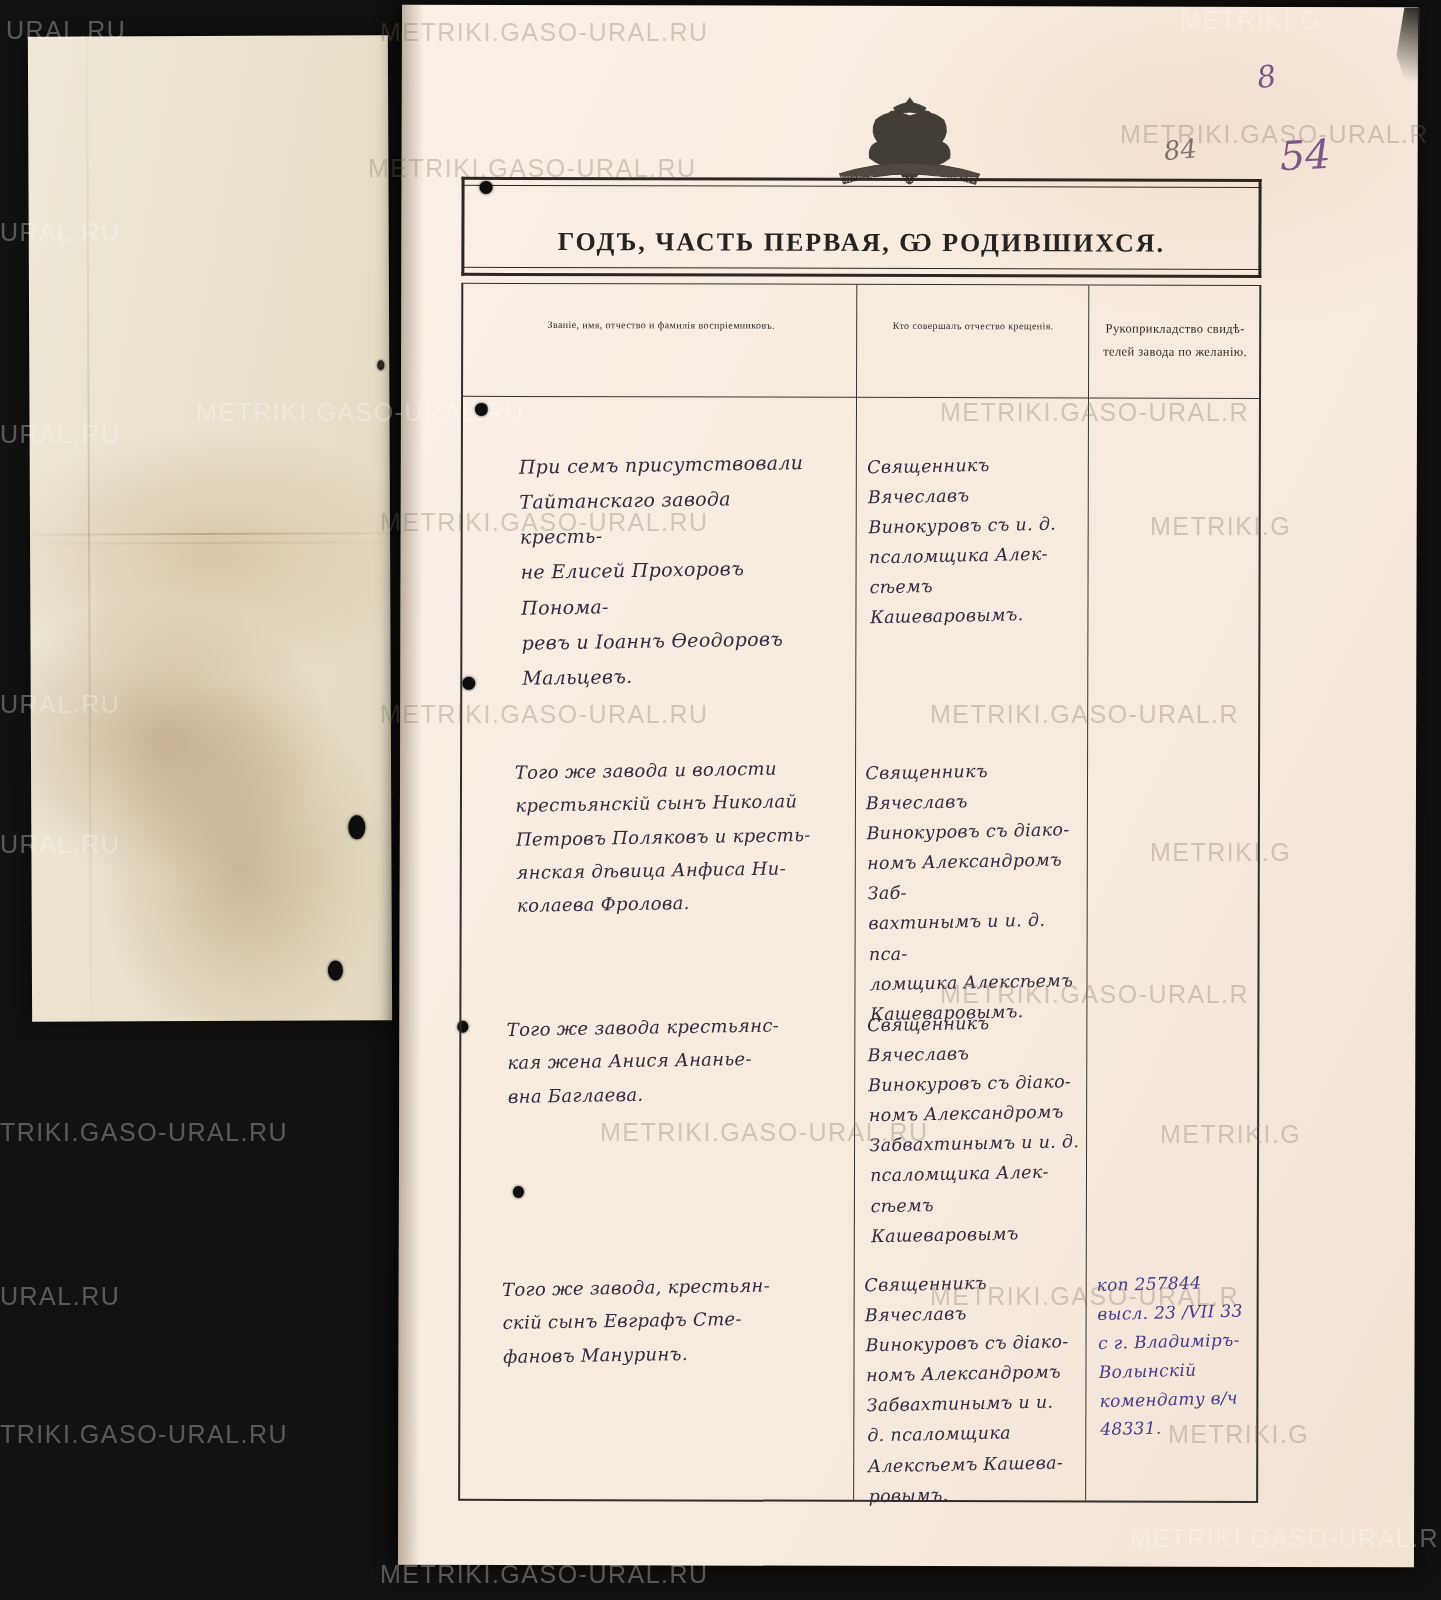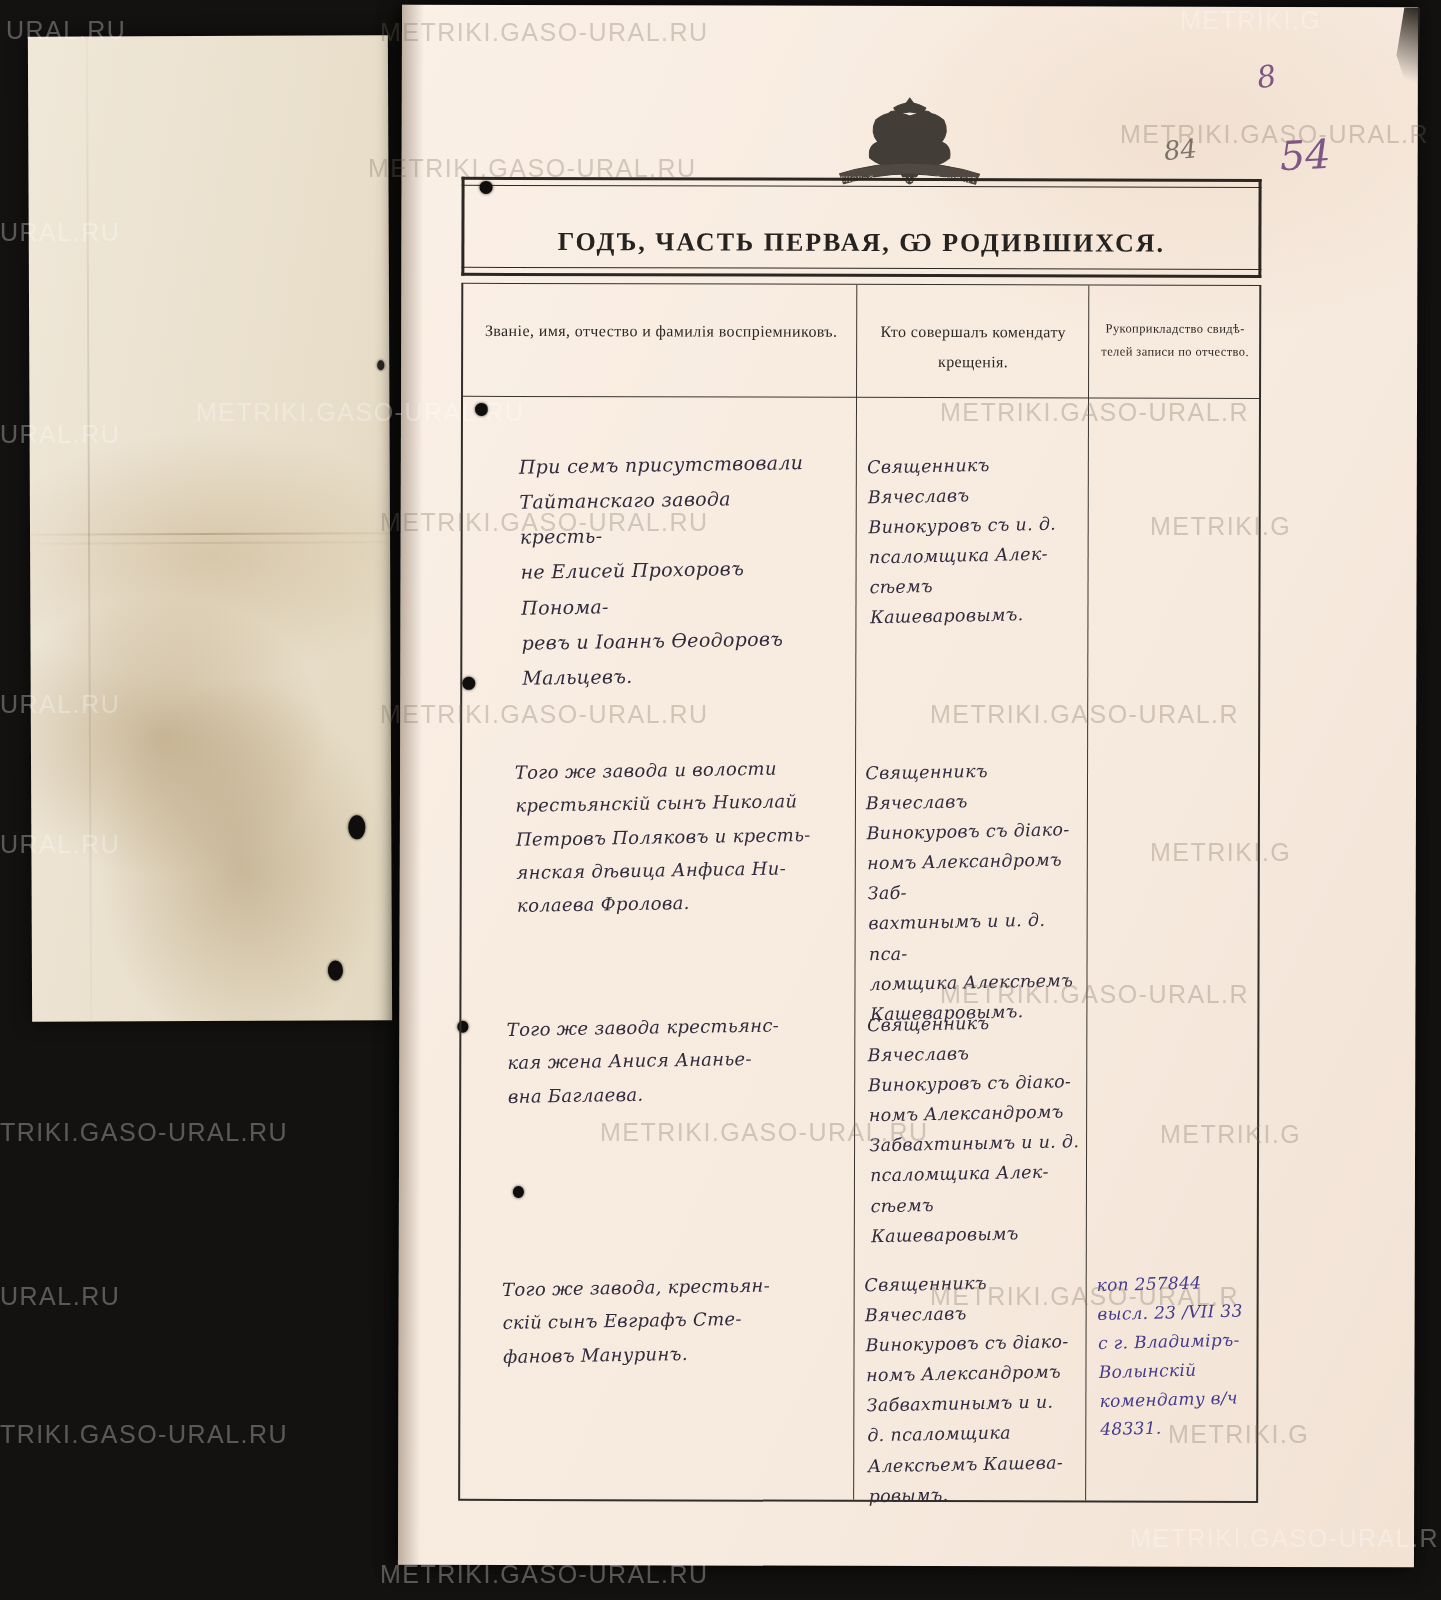--- a/index.html
+++ b/index.html
@@ -131,21 +131,21 @@
   .hline {
     position: absolute;
     left: 0;
     right: 0;
     height: 1px;
     background: #3a342e;
   }
   .col-head {
     position: absolute;
     top: 32px;
-    font-size: 16px;
+    font-size: 10px;
     line-height: 1.85;
     letter-spacing: .4px;
     text-align: center;
     color: #2d2824;
   }
   
   .hand {
     position: absolute;
     font-family: "DejaVu Serif", serif;
     font-style: italic;
@@ -261,24 +261,24 @@
     <div class="annot grey" style="left:762px; top:128px;">84</div>
     <div class="annot" style="left:878px; top:125px; font-size:40px; transform:rotate(-3deg);">54</div>
 
     <div class="table-frame">
       <div class="vline" style="left:393px;"></div>
       <div class="vline" style="left:625px;"></div>
       <div class="hline" style="top:112px;"></div>
 
       <div class="col-head" style="left:10px; width:376px;">Званіе, имя, отчество и фамилія
 воспріемниковъ.</div>
-      <div class="col-head" style="left:397px; width:226px;">Кто совершалъ комендату
+      <div class="col-head" style="left:397px; width:226px;">Кто совершалъ отчество
 крещенія.</div>
       <div class="col-head" style="left:628px; width:168px; font-size:12.5px;">Рукоприкладство свидѣ-
-телей записи по отчество.</div>
+телей завода по желанію.</div>
     </div>
 
     <div class="hand" style="left:120px; top:442px; width:290px;">При семъ присутствовали
 Тайтанскаго завода кресть-
 не Елисей Прохоровъ Понома-
 ревъ и Іоаннъ Ѳеодоровъ
 Мальцевъ.</div>
     <div class="hand c2" style="left:468px; top:444px; width:215px;">Священникъ Вячеславъ
 Винокуровъ съ и. д.
 псаломщика Алек-

